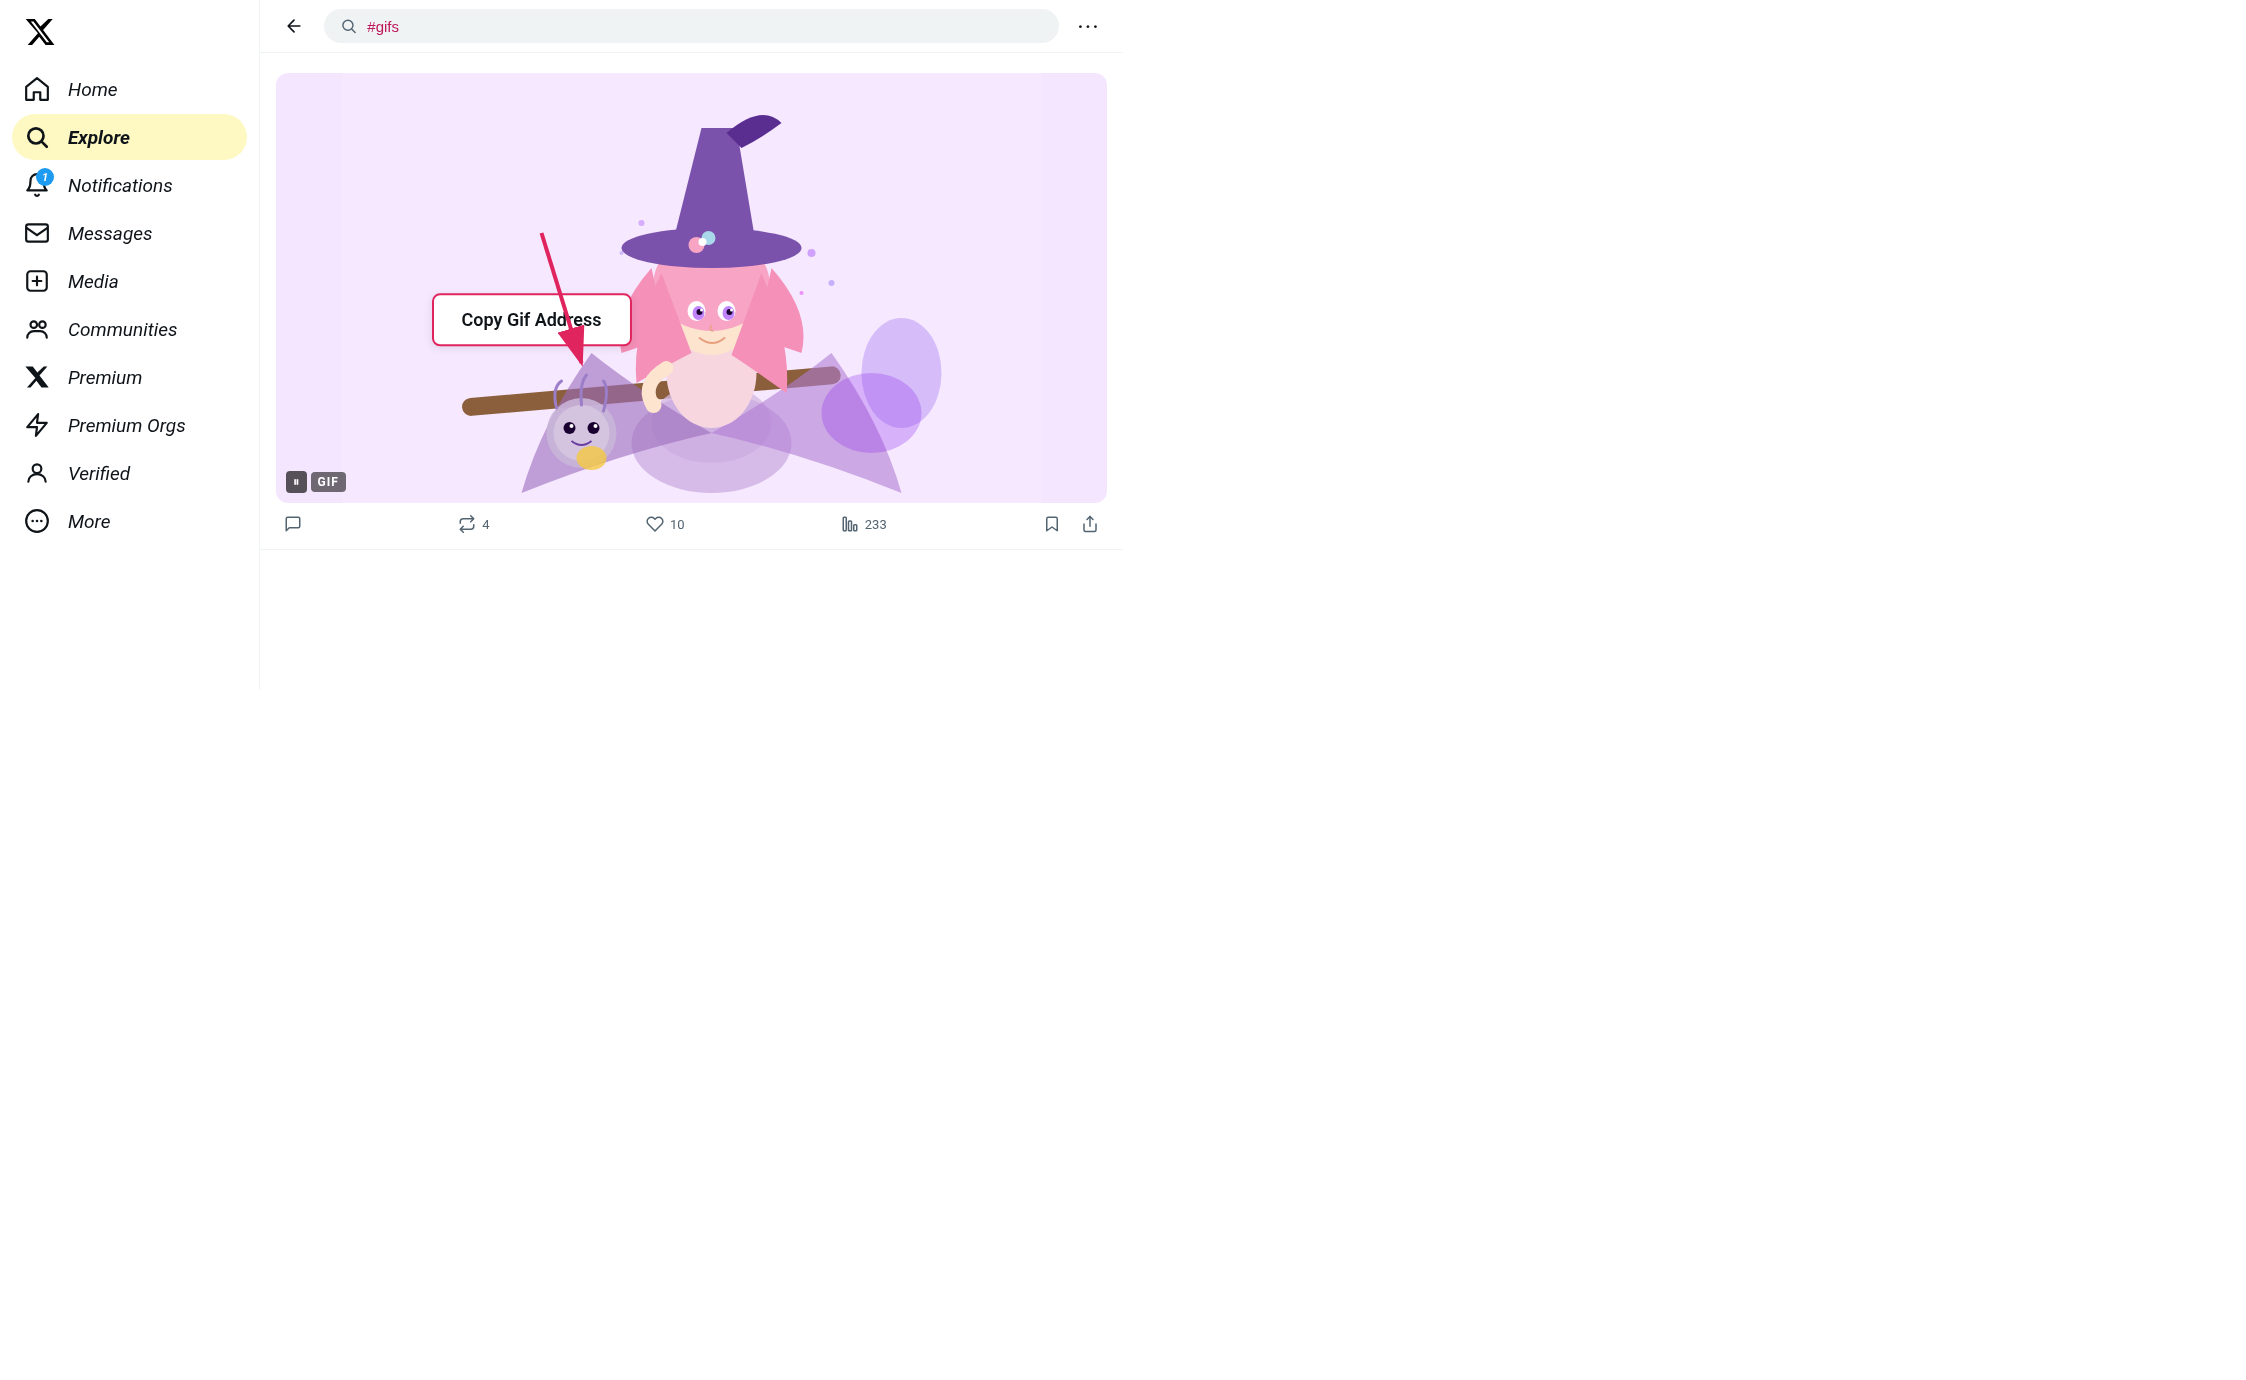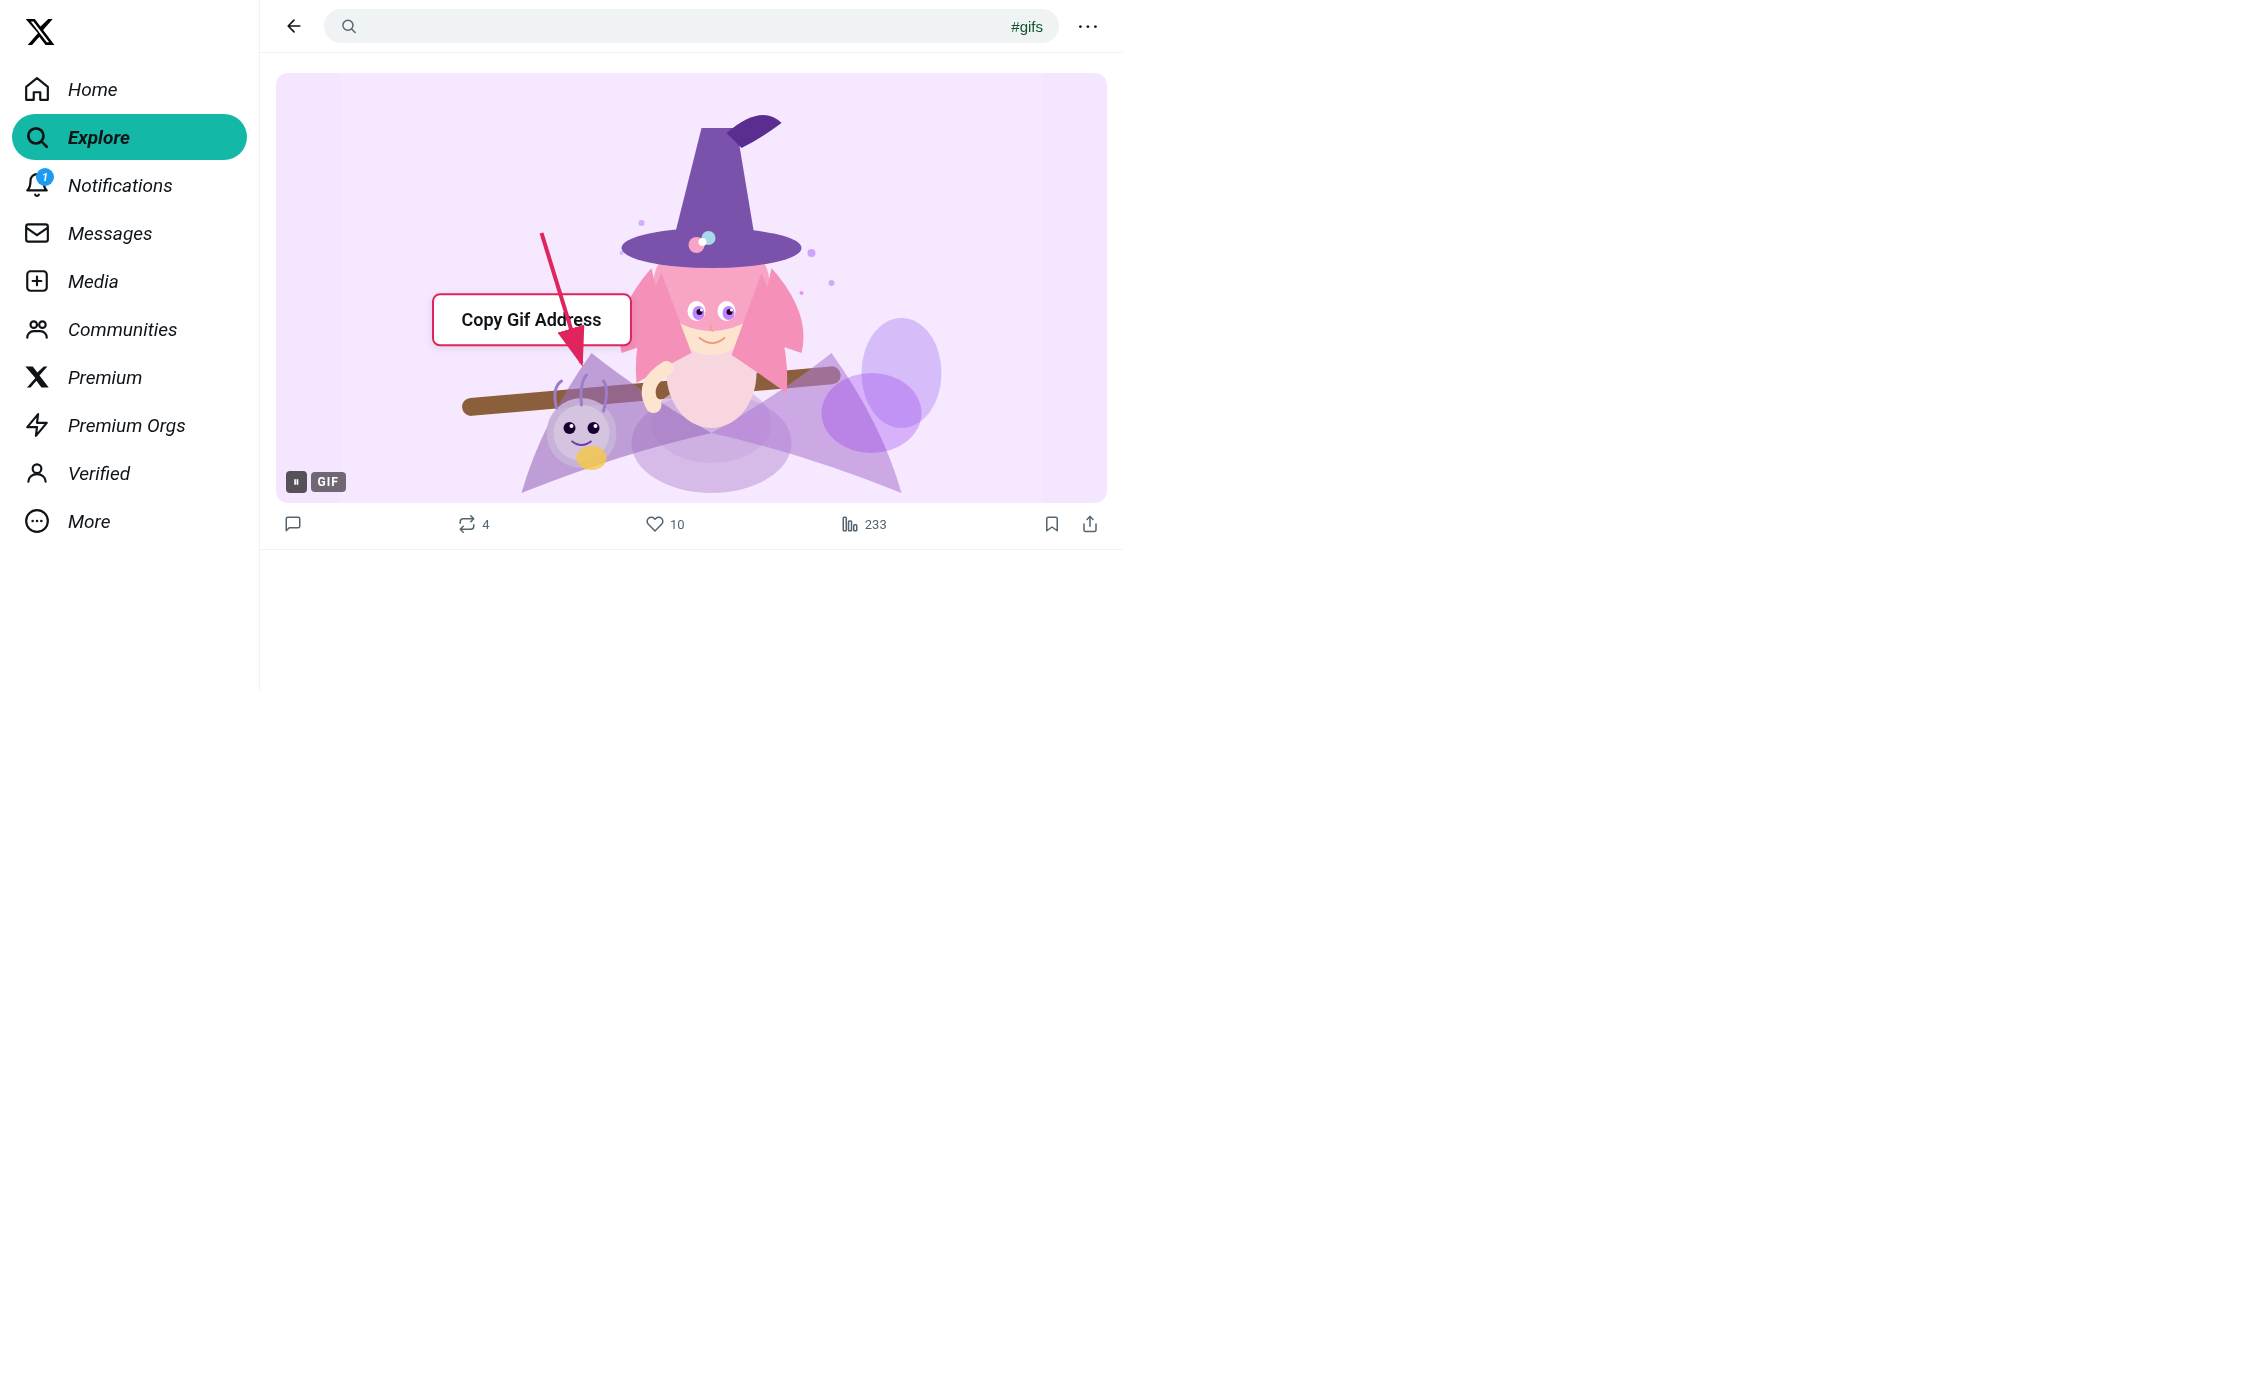--- a/index.html
+++ b/index.html
@@ -37,21 +37,21 @@
       padding: 10px 12px;
       border-radius: 30px;
       cursor: pointer;
       font-size: 19px;
       font-weight: 400;
       color: #0f1419;
       transition: background 0.15s;
       font-style: italic;
     }
     .sidebar-item.active {
-      background: #14b8a6;
+      background: #fef9c3;
       font-weight: 700;
     }
     .sidebar-item .icon {
       width: 26px;
       height: 26px;
       display: flex;
       align-items: center;
       justify-content: center;
       font-size: 22px;
       flex-shrink: 0;
@@ -113,23 +113,22 @@
       background: #eff3f4;
       border-radius: 20px;
       padding: 8px 16px;
       gap: 10px;
     }
     .topbar-search input {
       border: none;
       background: transparent;
       outline: none;
       font-size: 15px;
-      color: #14532d;
+      color: #be185d;
       width: 100%;
-      text-align: right;
     }
     .topbar-more {
       width: 36px;
       height: 36px;
       border-radius: 50%;
       display: flex;
       align-items: center;
       justify-content: center;
       cursor: pointer;
       font-size: 18px;

